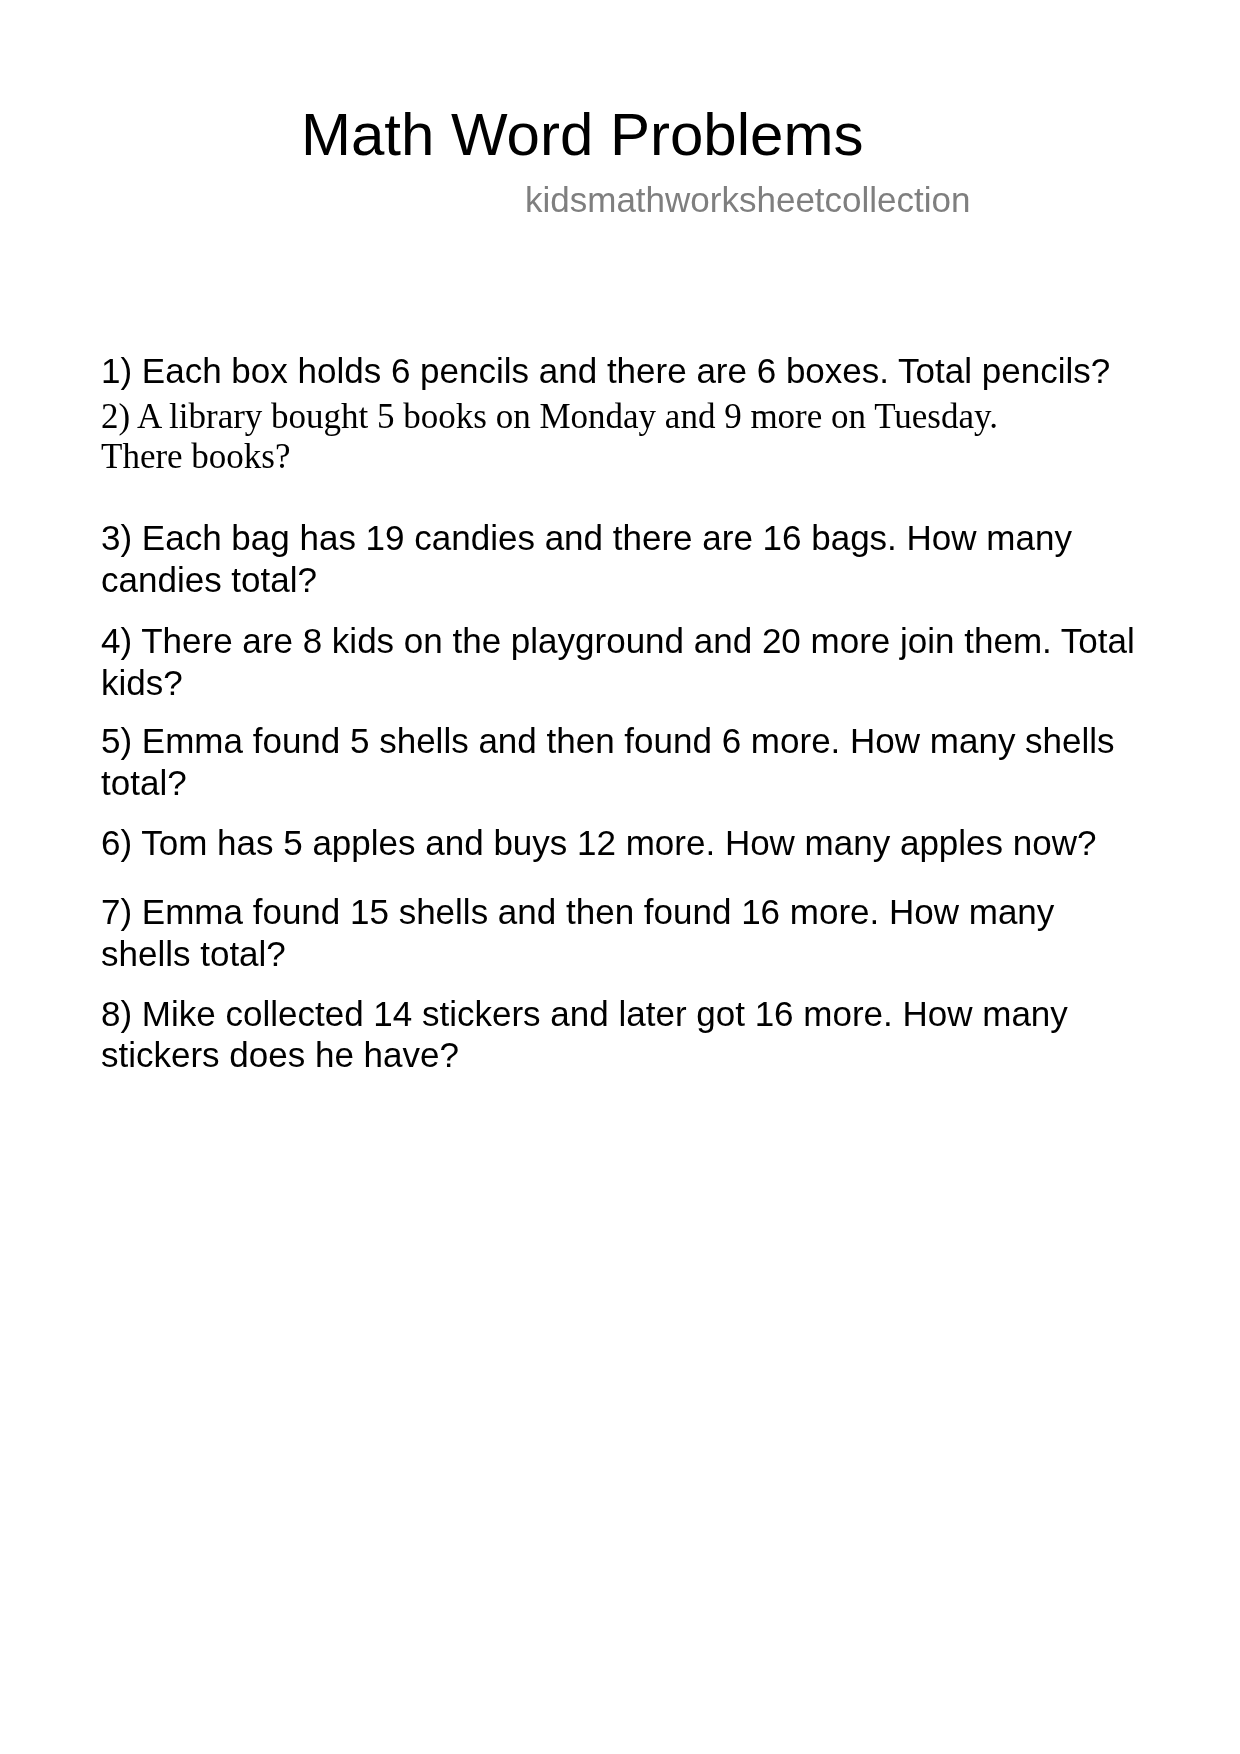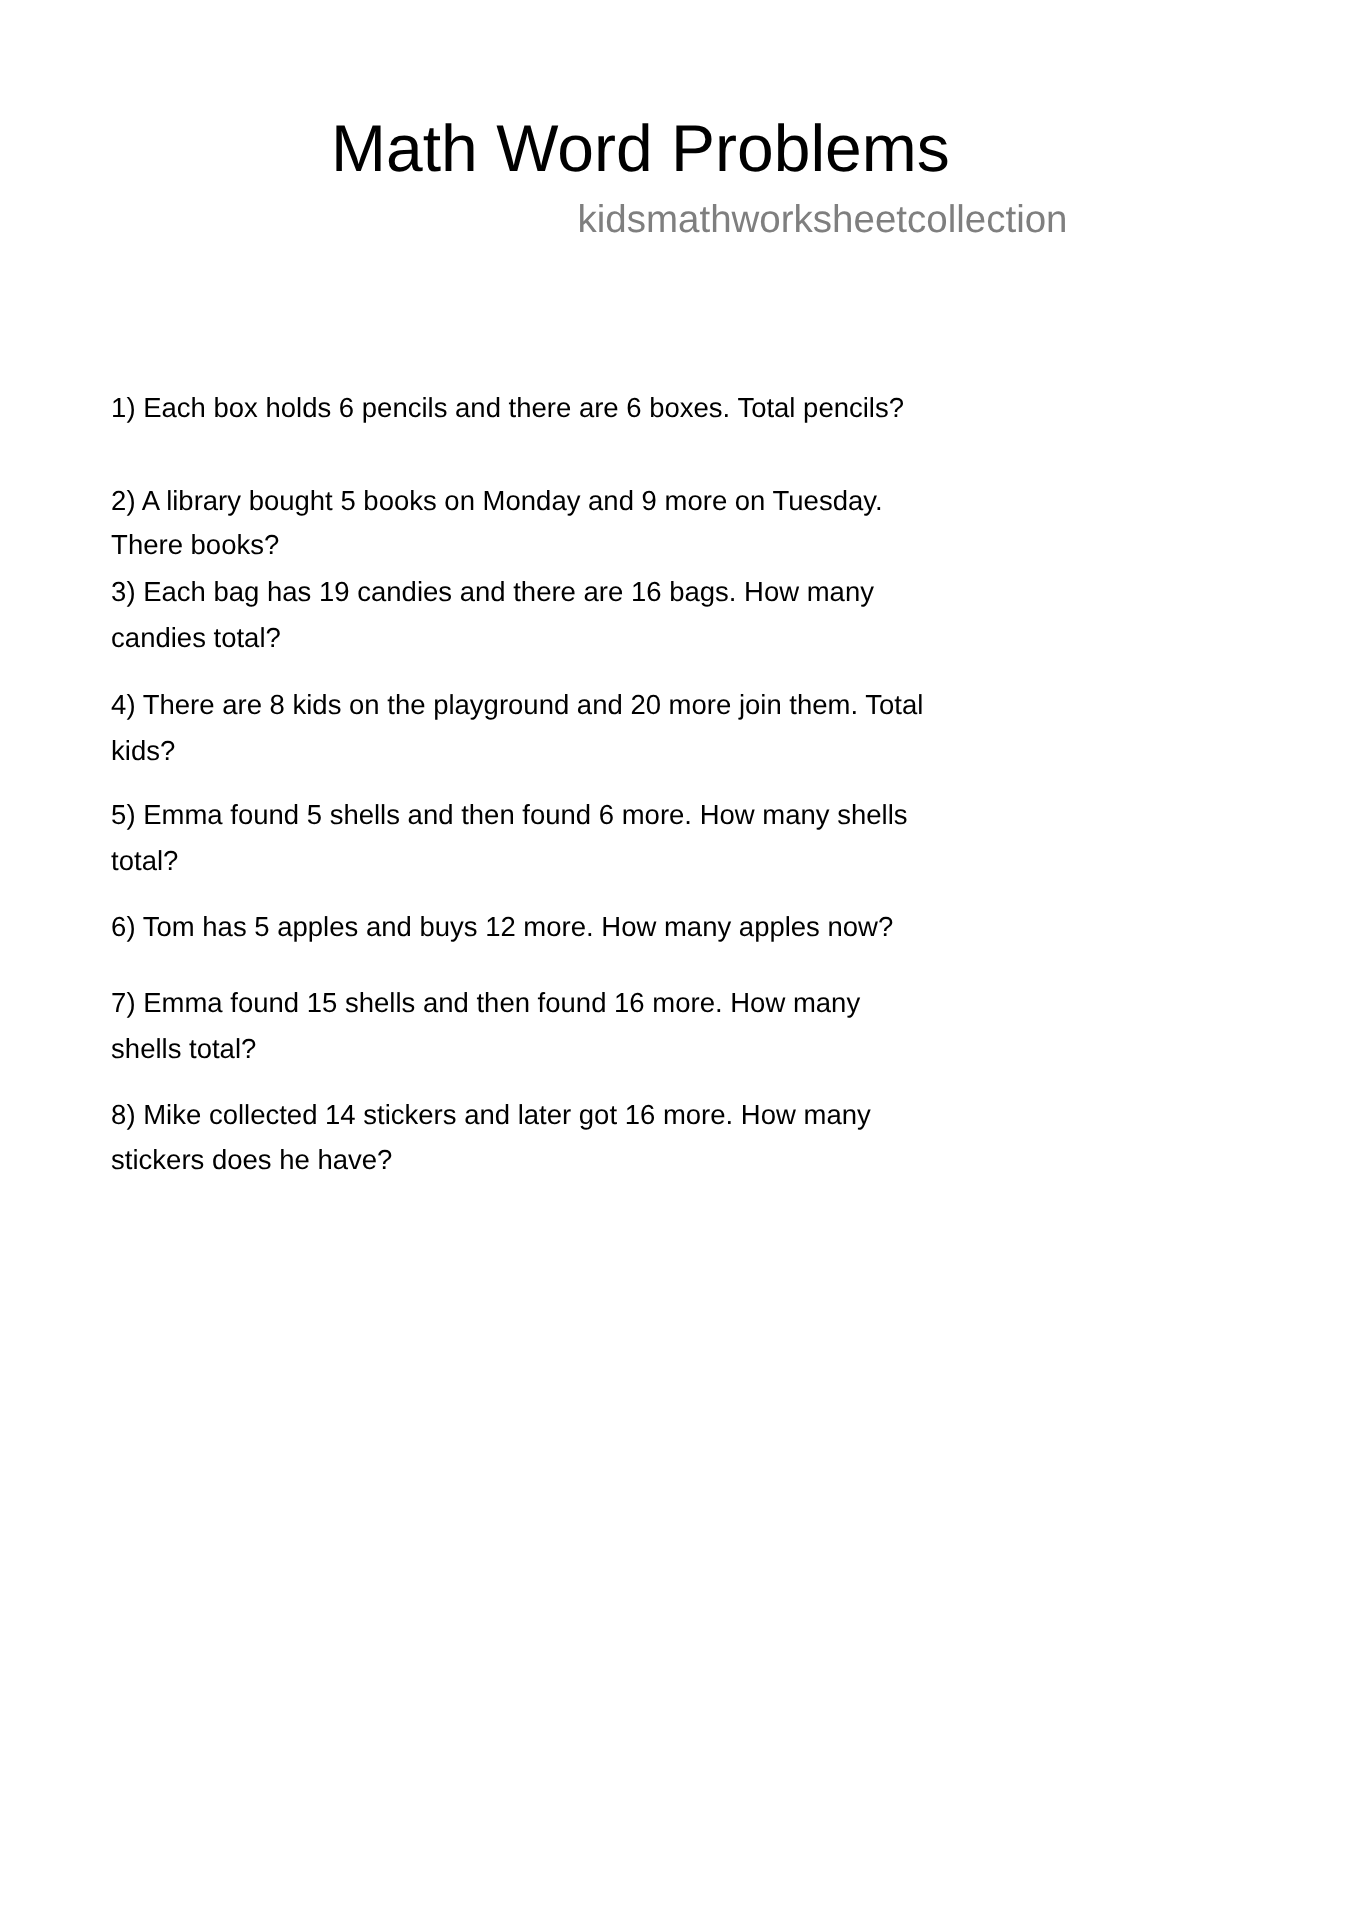--- a/index.html
+++ b/index.html
@@ -40,21 +40,21 @@
       font-size: 35px;
       line-height: 42px;
       white-space: nowrap;
       color: #7f7f7f;
       margin-left: 23px;
     }
     .problem {
       position: absolute;
       left: 101px;
       width: 1060px;
-      font-size: 25px;
+      font-size: 35px;
       line-height: 42px;
       color: #000000;
     }
     .problem .line {
       display: block;
       white-space: nowrap;
       height: 42px;
     }
   </style>
 </head>
@@ -62,21 +62,21 @@
 
 <div class="page">
 
   <h1 class="title">Math Word Problems</h1>
   <div class="subtitle">kidsmathworksheetcollection</div>
 
   <div class="problem" style="top:350px;">
     <span class="line">1) Each box holds 6 pencils and there are 6 boxes. Total pencils?</span>
   </div>
 
-  <div class="problem" style="top:435px;">
+  <div class="problem" style="top:396px;font-family:Liberation Serif, serif;">
     <span class="line">2) A library bought 5 books on Monday and 9 more on Tuesday.</span>
     <span class="line" style="margin-top:-2px;">There books?</span>
   </div>
 
   <div class="problem" style="top:517px;">
     <span class="line">3) Each bag has 19 candies and there are 16 bags. How many</span>
     <span class="line">candies total?</span>
   </div>
 
   <div class="problem" style="top:620px;">

